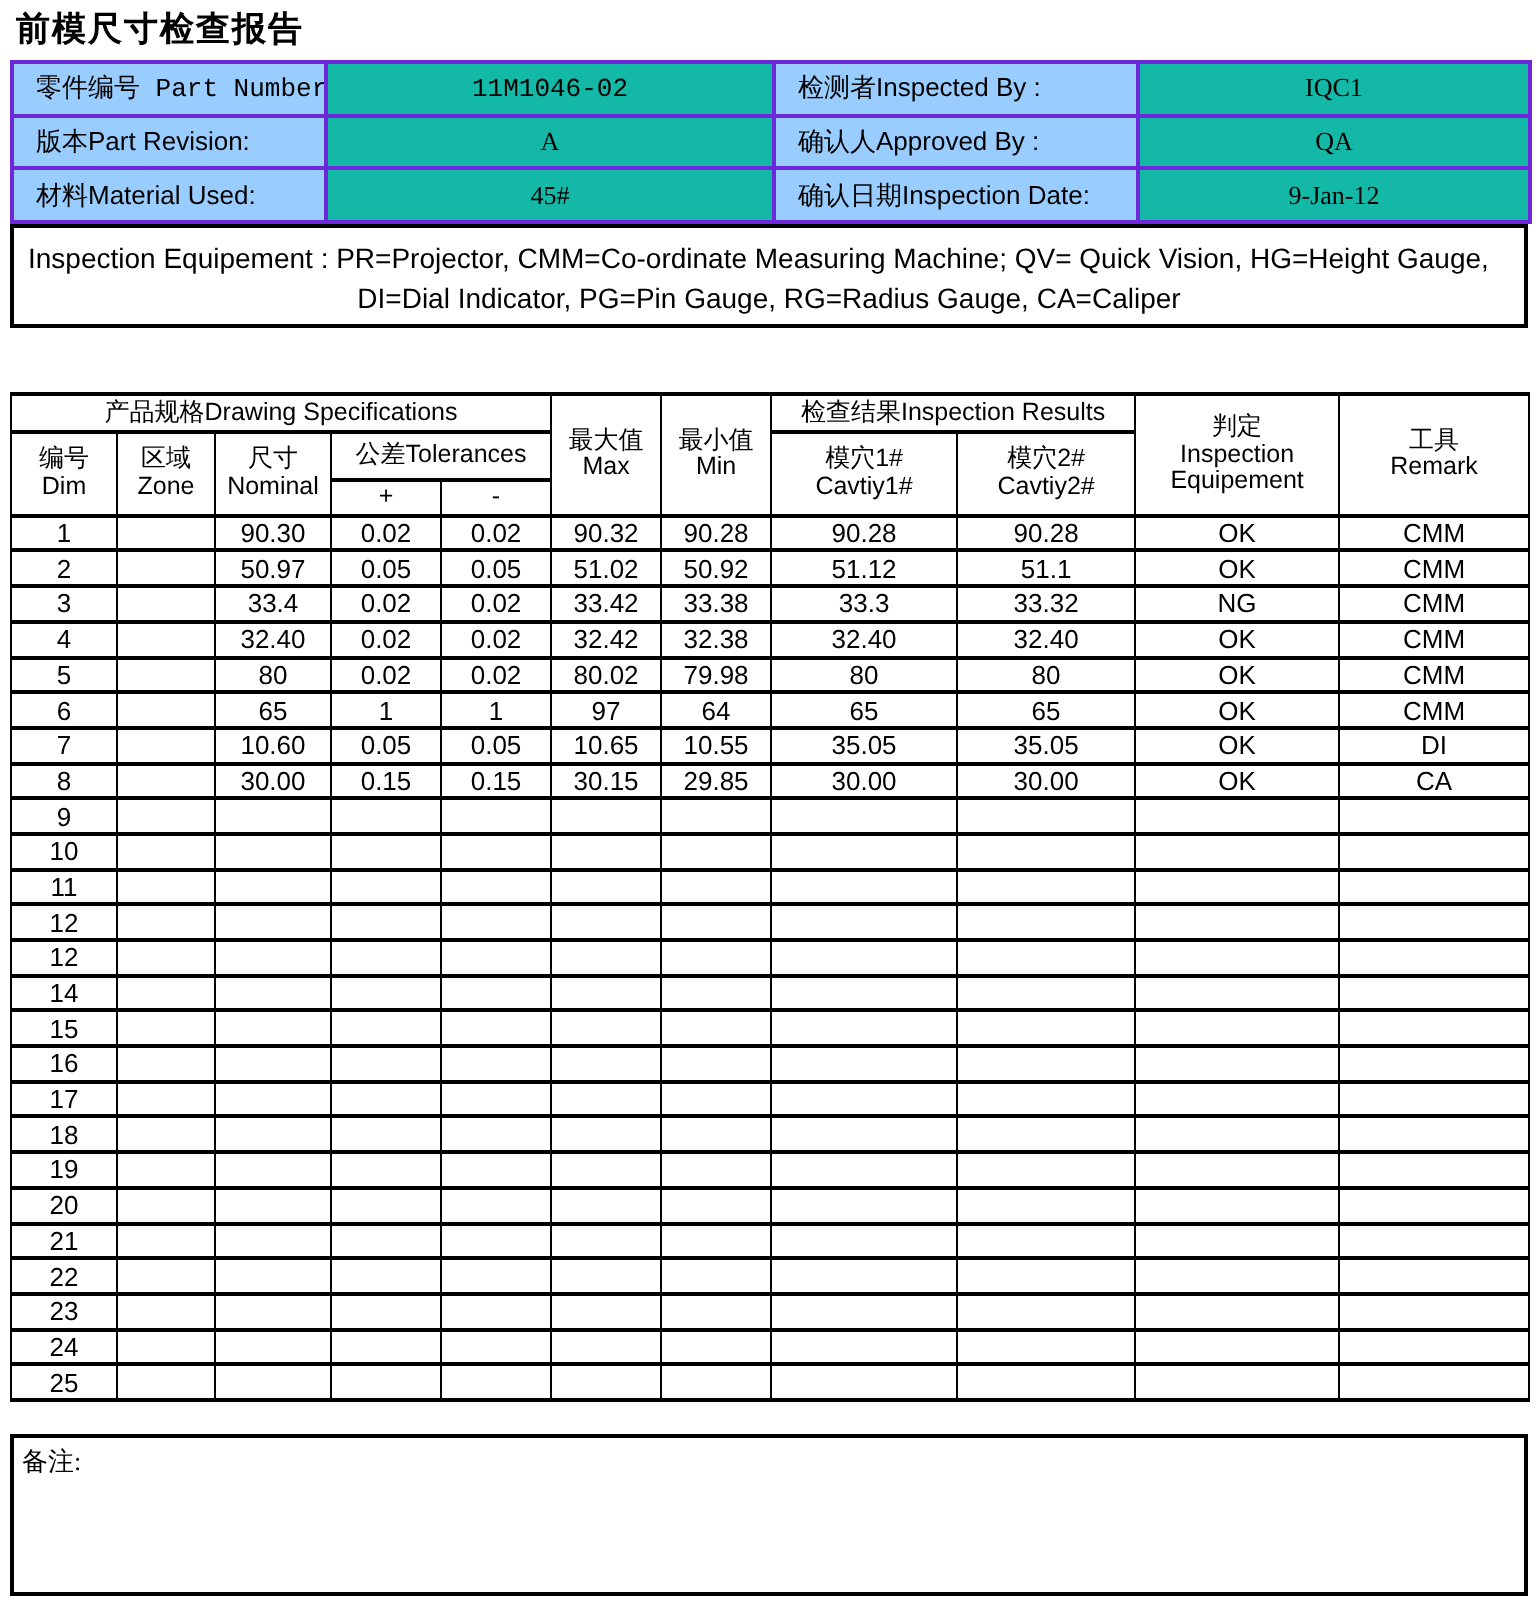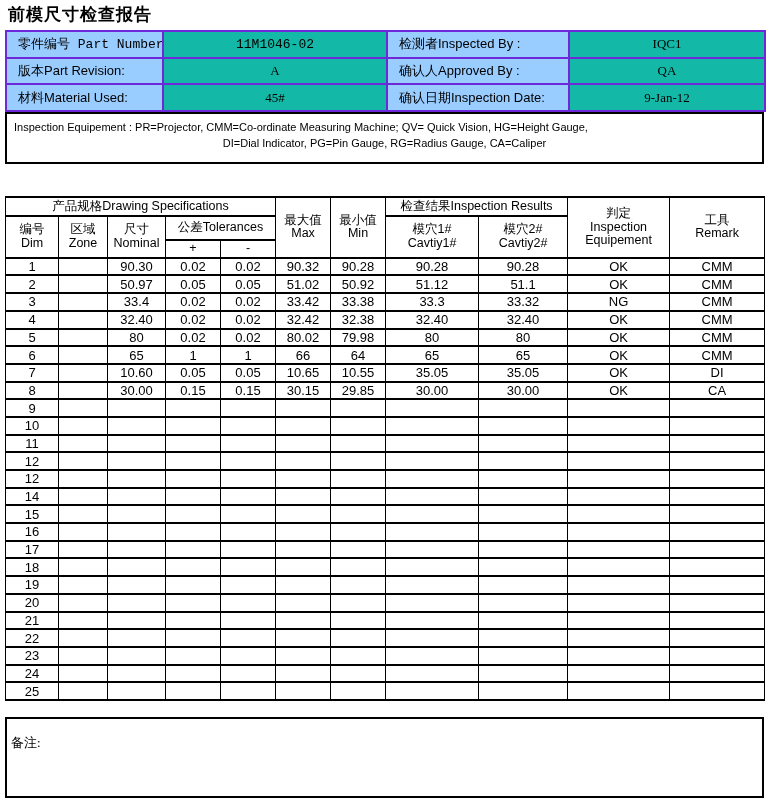--- a/index.html
+++ b/index.html
@@ -47,21 +47,21 @@
   .serif { font-family: "Liberation Serif", serif; }
 
   
   .note {
     position: absolute;
     left: 5px;
     top: 112px;
     width: 759px;
     height: 52px;
     border: 2px solid #000;
-    font-size: 11px;
+    font-size: 14px;
   }
   .note-l1 { padding: 7px 0 0 7px; }
   .note-l2 { padding-top: 4px; text-align: center; }
 
   
   table.spec {
     position: absolute;
     left: 5px;
     top: 164px;
     width: 759px;
@@ -89,21 +89,21 @@
   .remarks {
     position: absolute;
     left: 5px;
     top: 717px;
     width: 759px;
     height: 81px;
     border: 2px solid #000;
   }
   .remarks-label {
     display: inline-block;
-    padding: 15px 0 0 4px;
+    padding: 3px 0 0 4px;
     font-size: 13px;
     font-family: "Liberation Serif", serif;
   }
 </style>
 </head>
 <body>
 
 <div class="page">
 
   <div class="title">前模尺寸检查报告</div>
@@ -271,21 +271,21 @@
           <td>80</td>
           <td>OK</td>
           <td>CMM</td>
         </tr>
         <tr>
           <td>6</td>
           <td></td>
           <td>65</td>
           <td>1</td>
           <td>1</td>
-          <td>66</td>
+          <td>97</td>
           <td>64</td>
           <td>65</td>
           <td>65</td>
           <td>OK</td>
           <td>CMM</td>
         </tr>
         <tr>
           <td>7</td>
           <td></td>
           <td>10.60</td>

